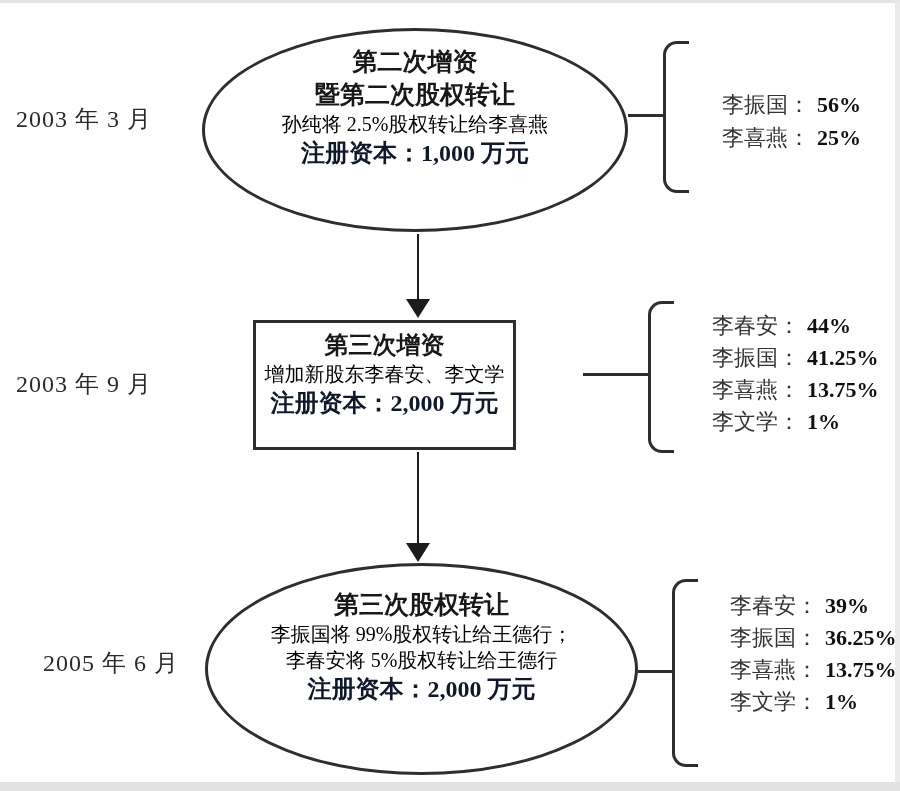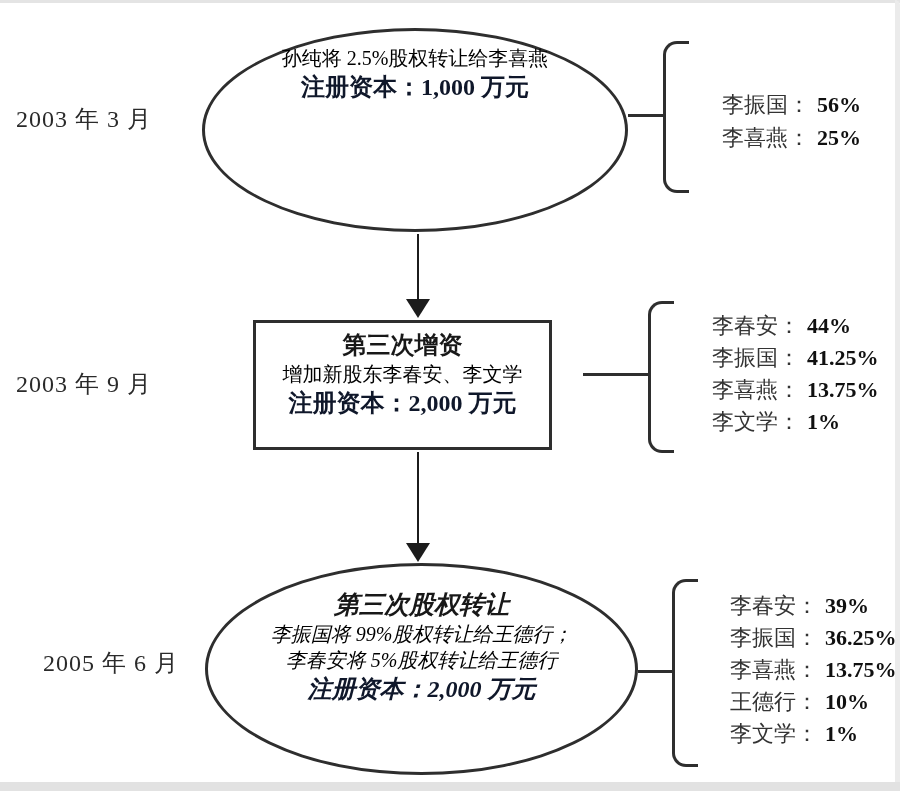--- a/index.html
+++ b/index.html
@@ -52,20 +52,22 @@
 
 <div class="canvas">
 
   <div class="edge-top"></div>
   <div class="edge-right"></div>
   <div class="edge-bottom"></div>
 
   <div class="date" style="left:16px;top:103px;">2003 年 3 月</div>
 
   <div class="node ellipse" style="left:202px;top:28px;width:426px;height:204px;padding-top:14px;">
+    <div class="title">第二次增资</div>
+    <div class="title">暨第二次股权转让</div>
     <div class="detail">孙纯将 2.5%股权转让给李喜燕</div>
     <div class="capital">注册资本：1,000 万元</div>
   </div>
 
   <div class="hconn" style="left:628px;top:114px;width:36px;"></div>
   <div class="bracket" style="left:663px;top:41px;height:152px;"></div>
 
   <div class="holders r0" style="left:722px;top:88px;">
     <div class="holder-row">
       <span class="holder-name">李振国：</span>
@@ -75,21 +77,21 @@
       <span class="holder-name">李喜燕：</span>
       <span class="holder-value">25%</span>
     </div>
   </div>
 
   <div class="vline" style="left:417px;top:234px;height:66px;"></div>
   <div class="arrowhead" style="left:406px;top:299px;"></div>
 
   <div class="date" style="left:16px;top:368px;">2003 年 9 月</div>
 
-  <div class="node" style="left:253px;top:320px;width:299px;height:130px;padding-top:7px;">
+  <div class="node" style="left:253px;top:320px;width:263px;height:130px;padding-top:7px;">
     <div class="title" style="font-size:24px;line-height:31px;">第三次增资</div>
     <div class="detail">增加新股东李春安、李文学</div>
     <div class="capital" style="line-height:32px;">注册资本：2,000 万元</div>
   </div>
 
   <div class="hconn" style="left:583px;top:373px;width:65px;"></div>
   <div class="bracket" style="left:648px;top:301px;height:152px;"></div>
 
   <div class="holders r1" style="left:712px;top:310px;">
     <div class="holder-row">
@@ -108,21 +110,21 @@
       <span class="holder-name">李文学：</span>
       <span class="holder-value">1%</span>
     </div>
   </div>
 
   <div class="vline" style="left:417px;top:452px;height:92px;"></div>
   <div class="arrowhead" style="left:406px;top:543px;"></div>
 
   <div class="date" style="left:16px;top:647px;margin-left:27px;">2005 年 6 月</div>
 
-  <div class="node ellipse" style="left:205px;top:563px;width:433px;height:212px;padding-top:22px;font-style:italic;">
+  <div class="node ellipse" style="left:205px;top:563px;width:433px;height:212px;padding-top:22px;">
     <div class="title">第三次股权转让</div>
     <div class="detail">李振国将 99%股权转让给王德行；</div>
     <div class="detail">李春安将 5%股权转让给王德行</div>
     <div class="capital">注册资本：2,000 万元</div>
   </div>
 
   <div class="hconn" style="left:638px;top:670px;width:34px;"></div>
   <div class="bracket" style="left:672px;top:579px;height:188px;"></div>
 
   <div class="holders r2" style="left:730px;top:590px;">
@@ -132,22 +134,18 @@
     </div>
     <div class="holder-row">
       <span class="holder-name">李振国：</span>
       <span class="holder-value">36.25%</span>
     </div>
     <div class="holder-row">
       <span class="holder-name">李喜燕：</span>
       <span class="holder-value">13.75%</span>
     </div>
     <div class="holder-row">
-      <span class="holder-name">王德行：</span>
-      <span class="holder-value">10%</span>
-    </div>
-    <div class="holder-row">
       <span class="holder-name">李文学：</span>
       <span class="holder-value">1%</span>
     </div>
   </div>
 
 </div>
 
 </body></html>

